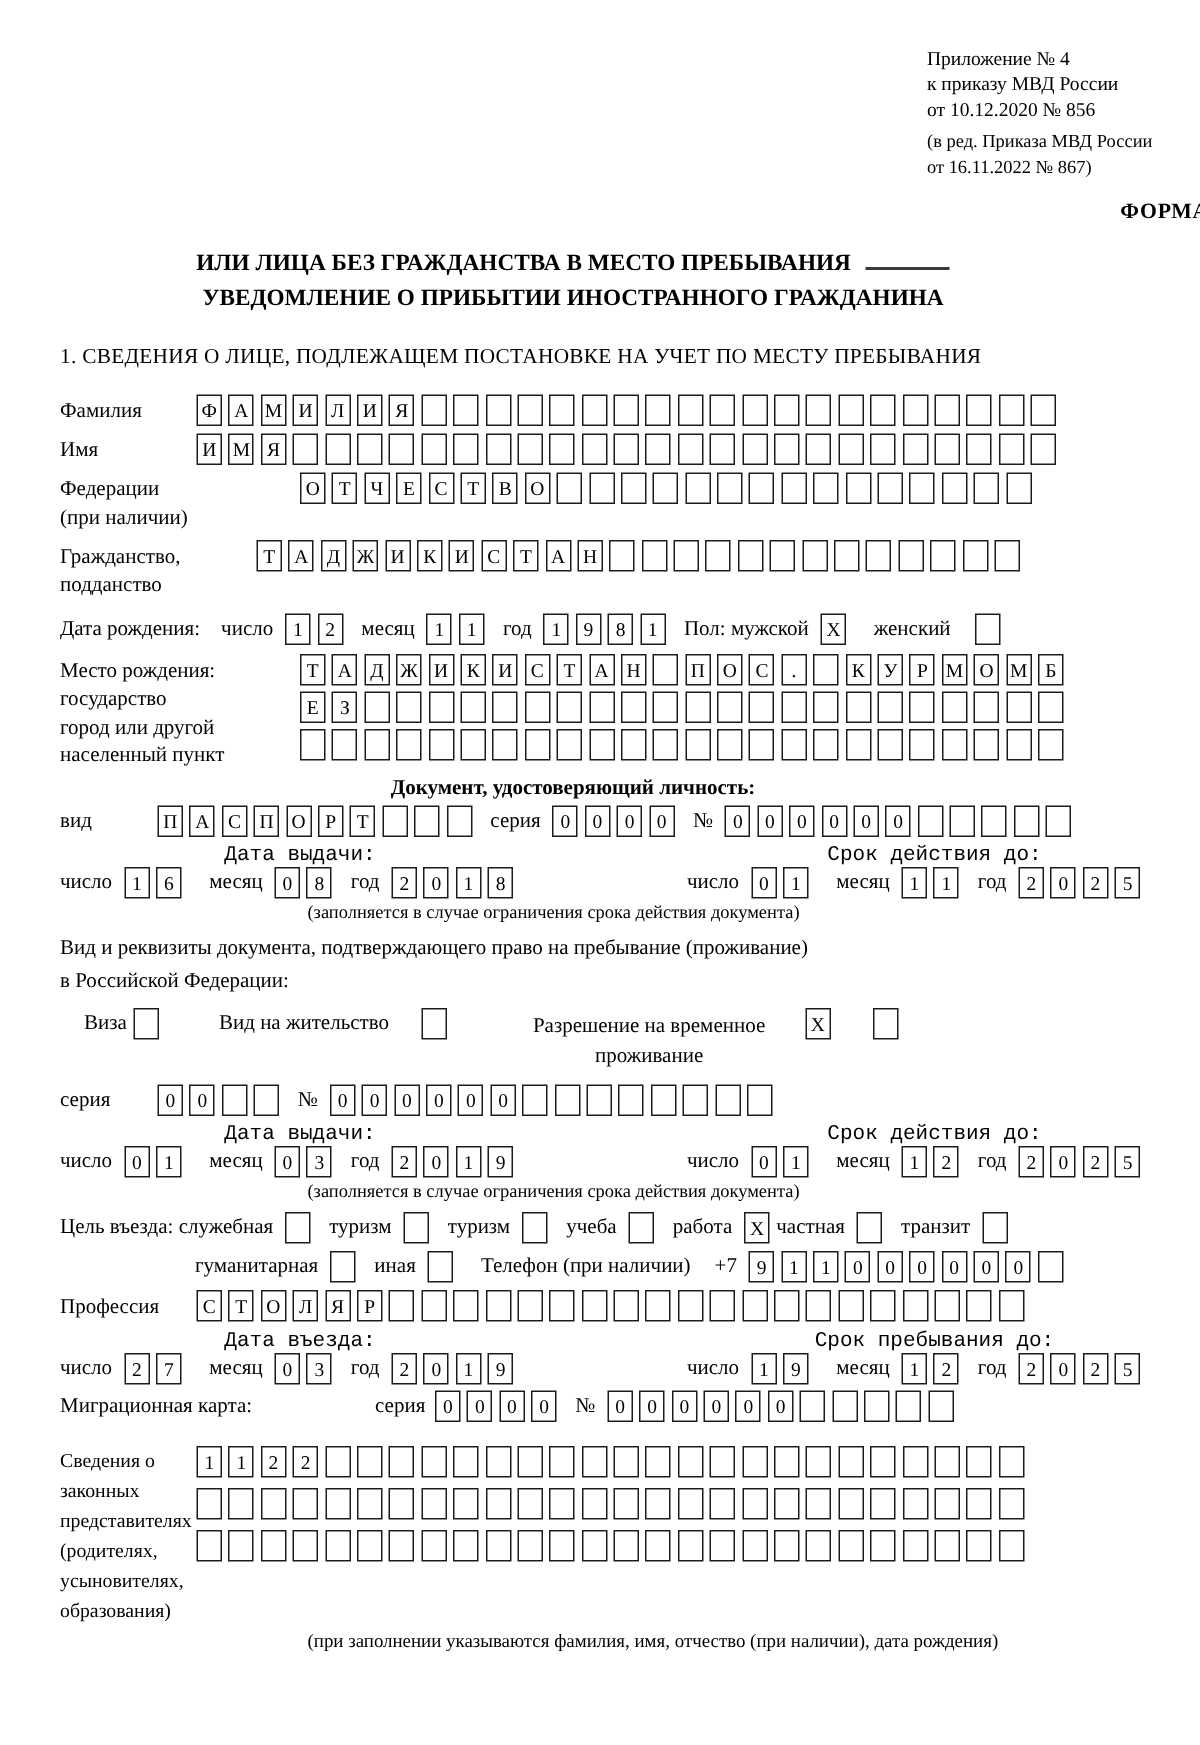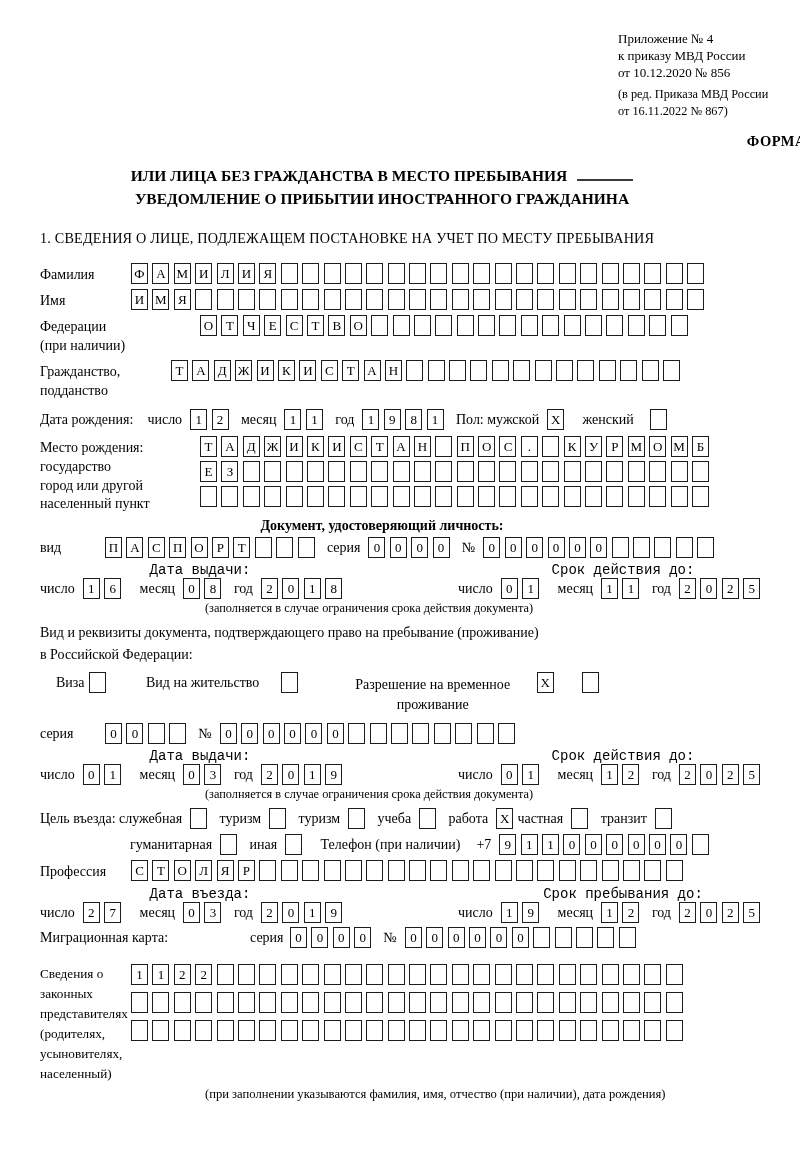--- a/index.html
+++ b/index.html
@@ -693,21 +693,21 @@
       </span>
   </div>
 
   <div class="reps">
     <div class="lbl-col">
       <div>Сведения о</div>
       <div>законных</div>
       <div>представителях</div>
       <div>(родителях,</div>
       <div>усыновителях,</div>
-      <div>населенный)</div>
+      <div>образования)</div>
     </div>
     <div class="stack" style="padding-top:2px">
       <div class="cells" style="margin-bottom:7px">
           <span class="cell">1</span>
           <span class="cell">1</span>
           <span class="cell">2</span>
           <span class="cell">2</span>
           <span class="cell"></span>
           <span class="cell"></span>
           <span class="cell"></span>

